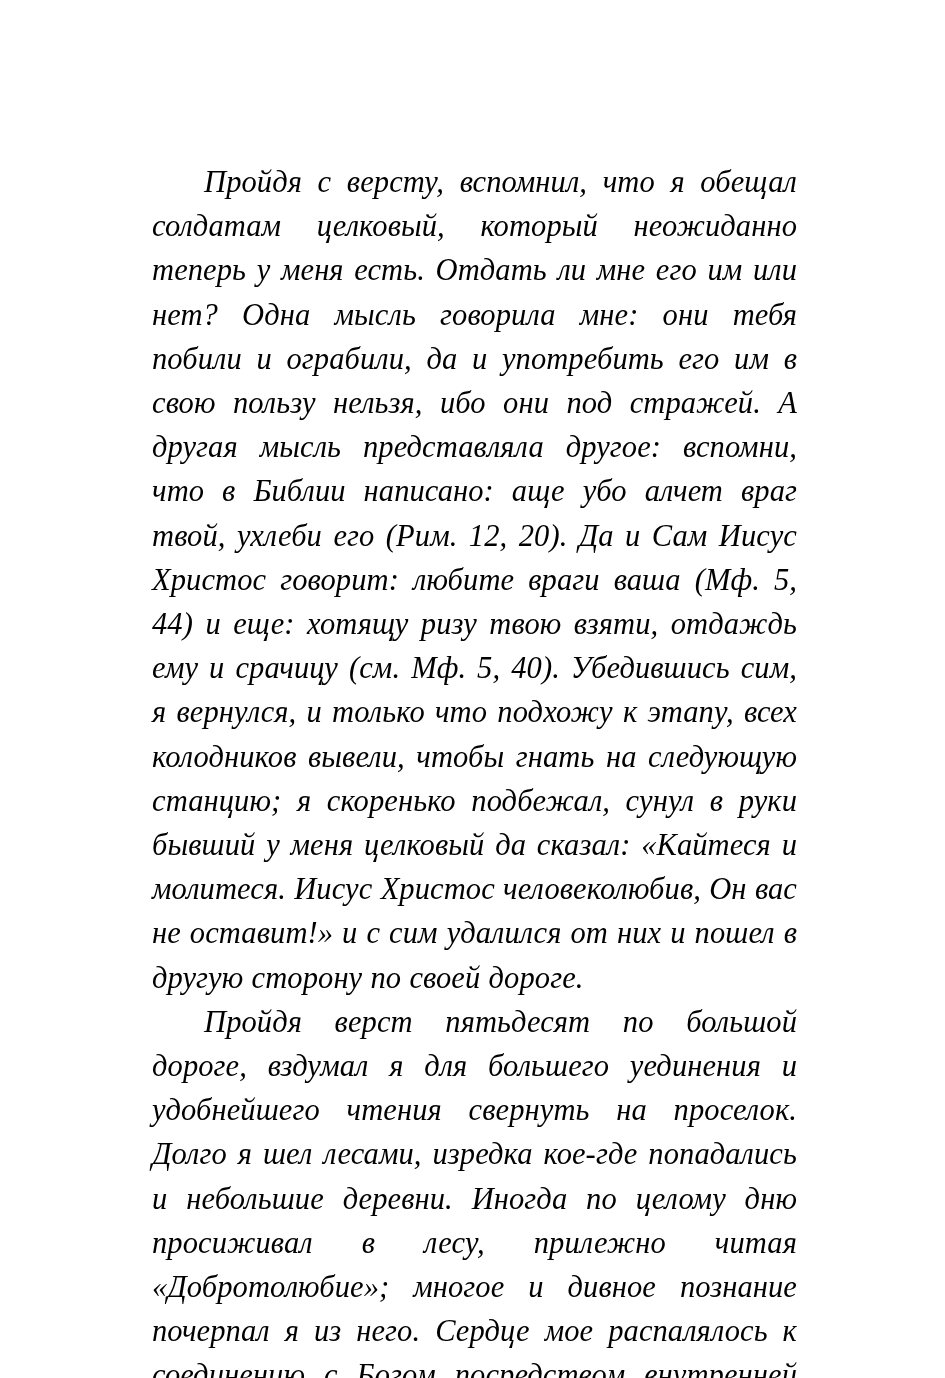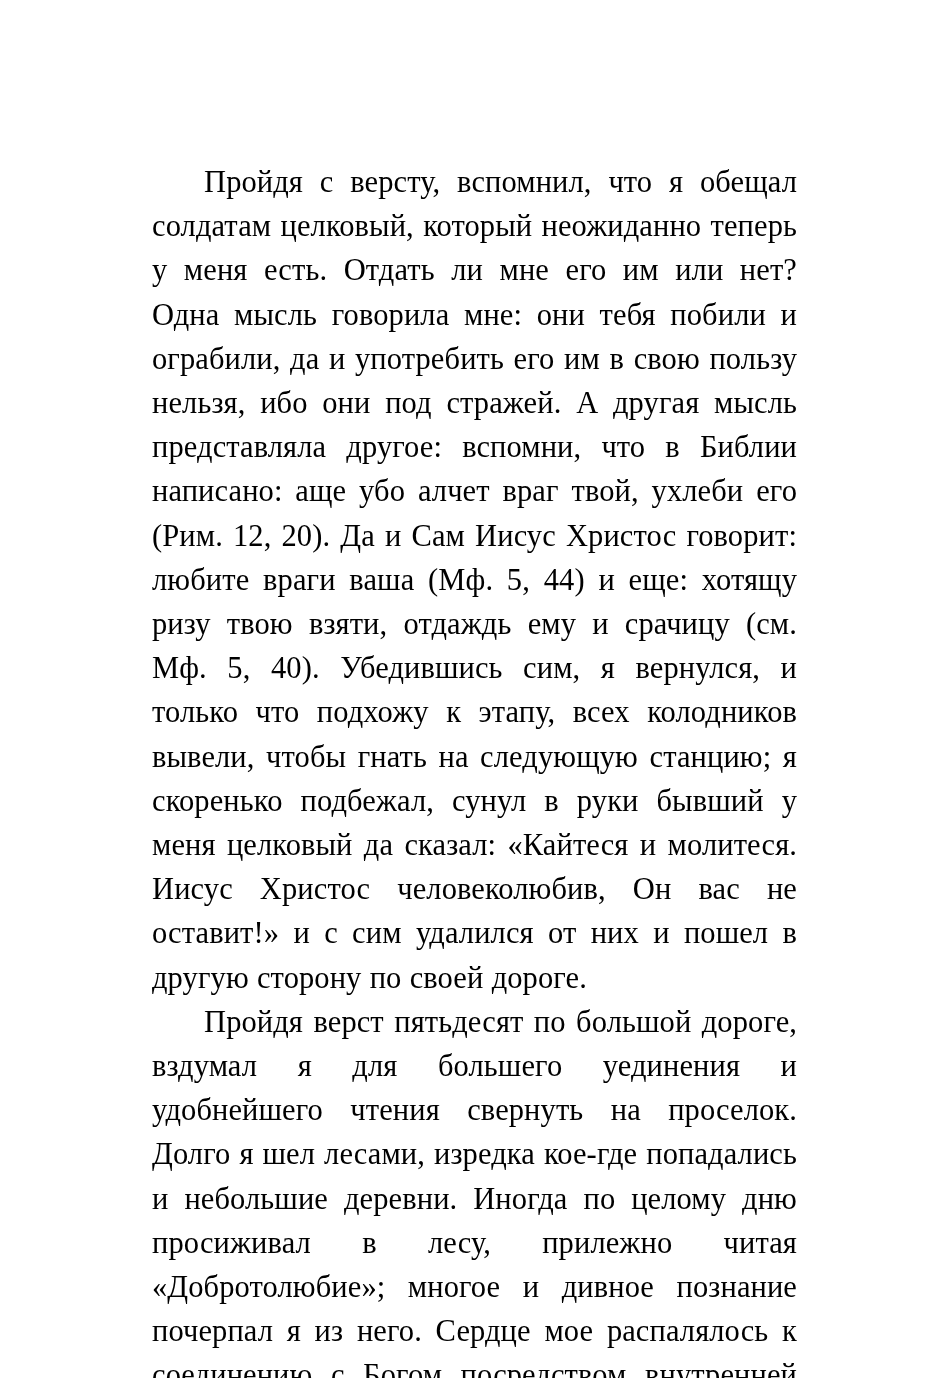--- a/index.html
+++ b/index.html
@@ -12,20 +12,21 @@
     background: #ffffff;
     font-family: "Liberation Serif", serif;
     color: #000000;
     overflow: hidden;
   }
   .page {
     position: relative;
     width: 941px;
     height: 1378px;
     box-sizing: border-box;
+    font-style: italic;
   }
   .text-block {
     position: absolute;
     left: 152px;
     top: 160px;
     width: 645px;
   }
   .para {
     margin: 0;
     text-indent: 52px;

